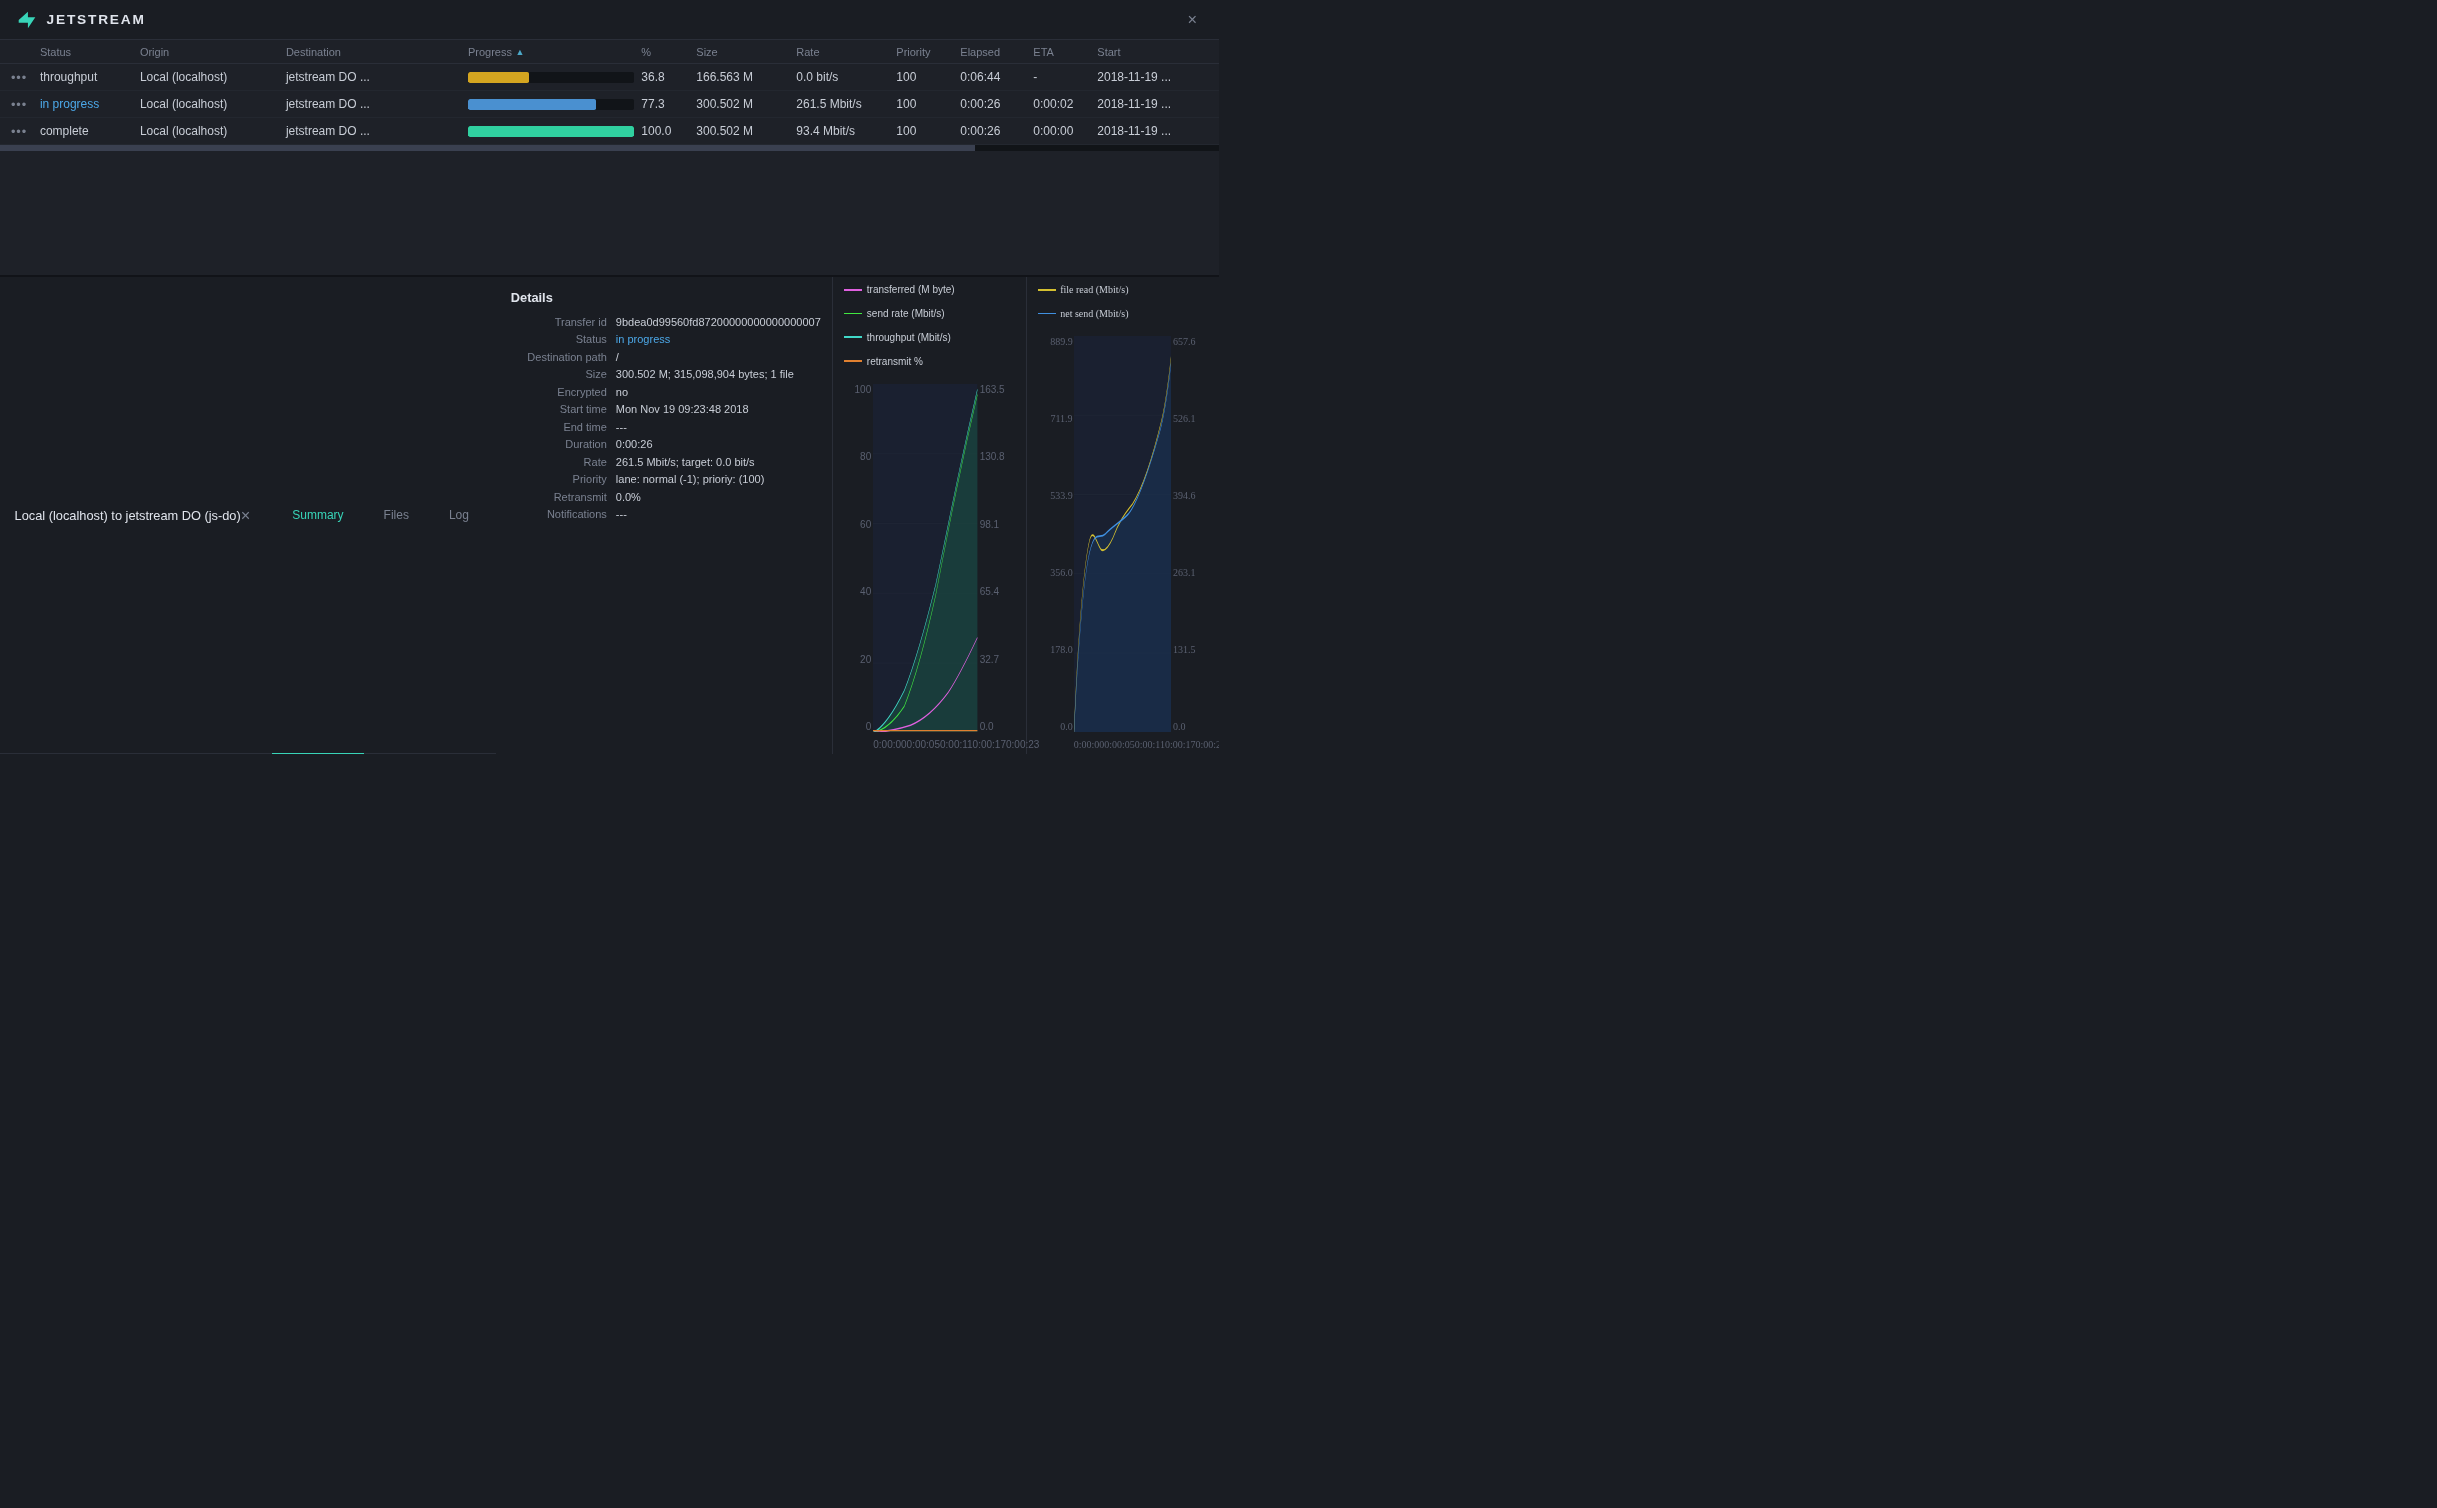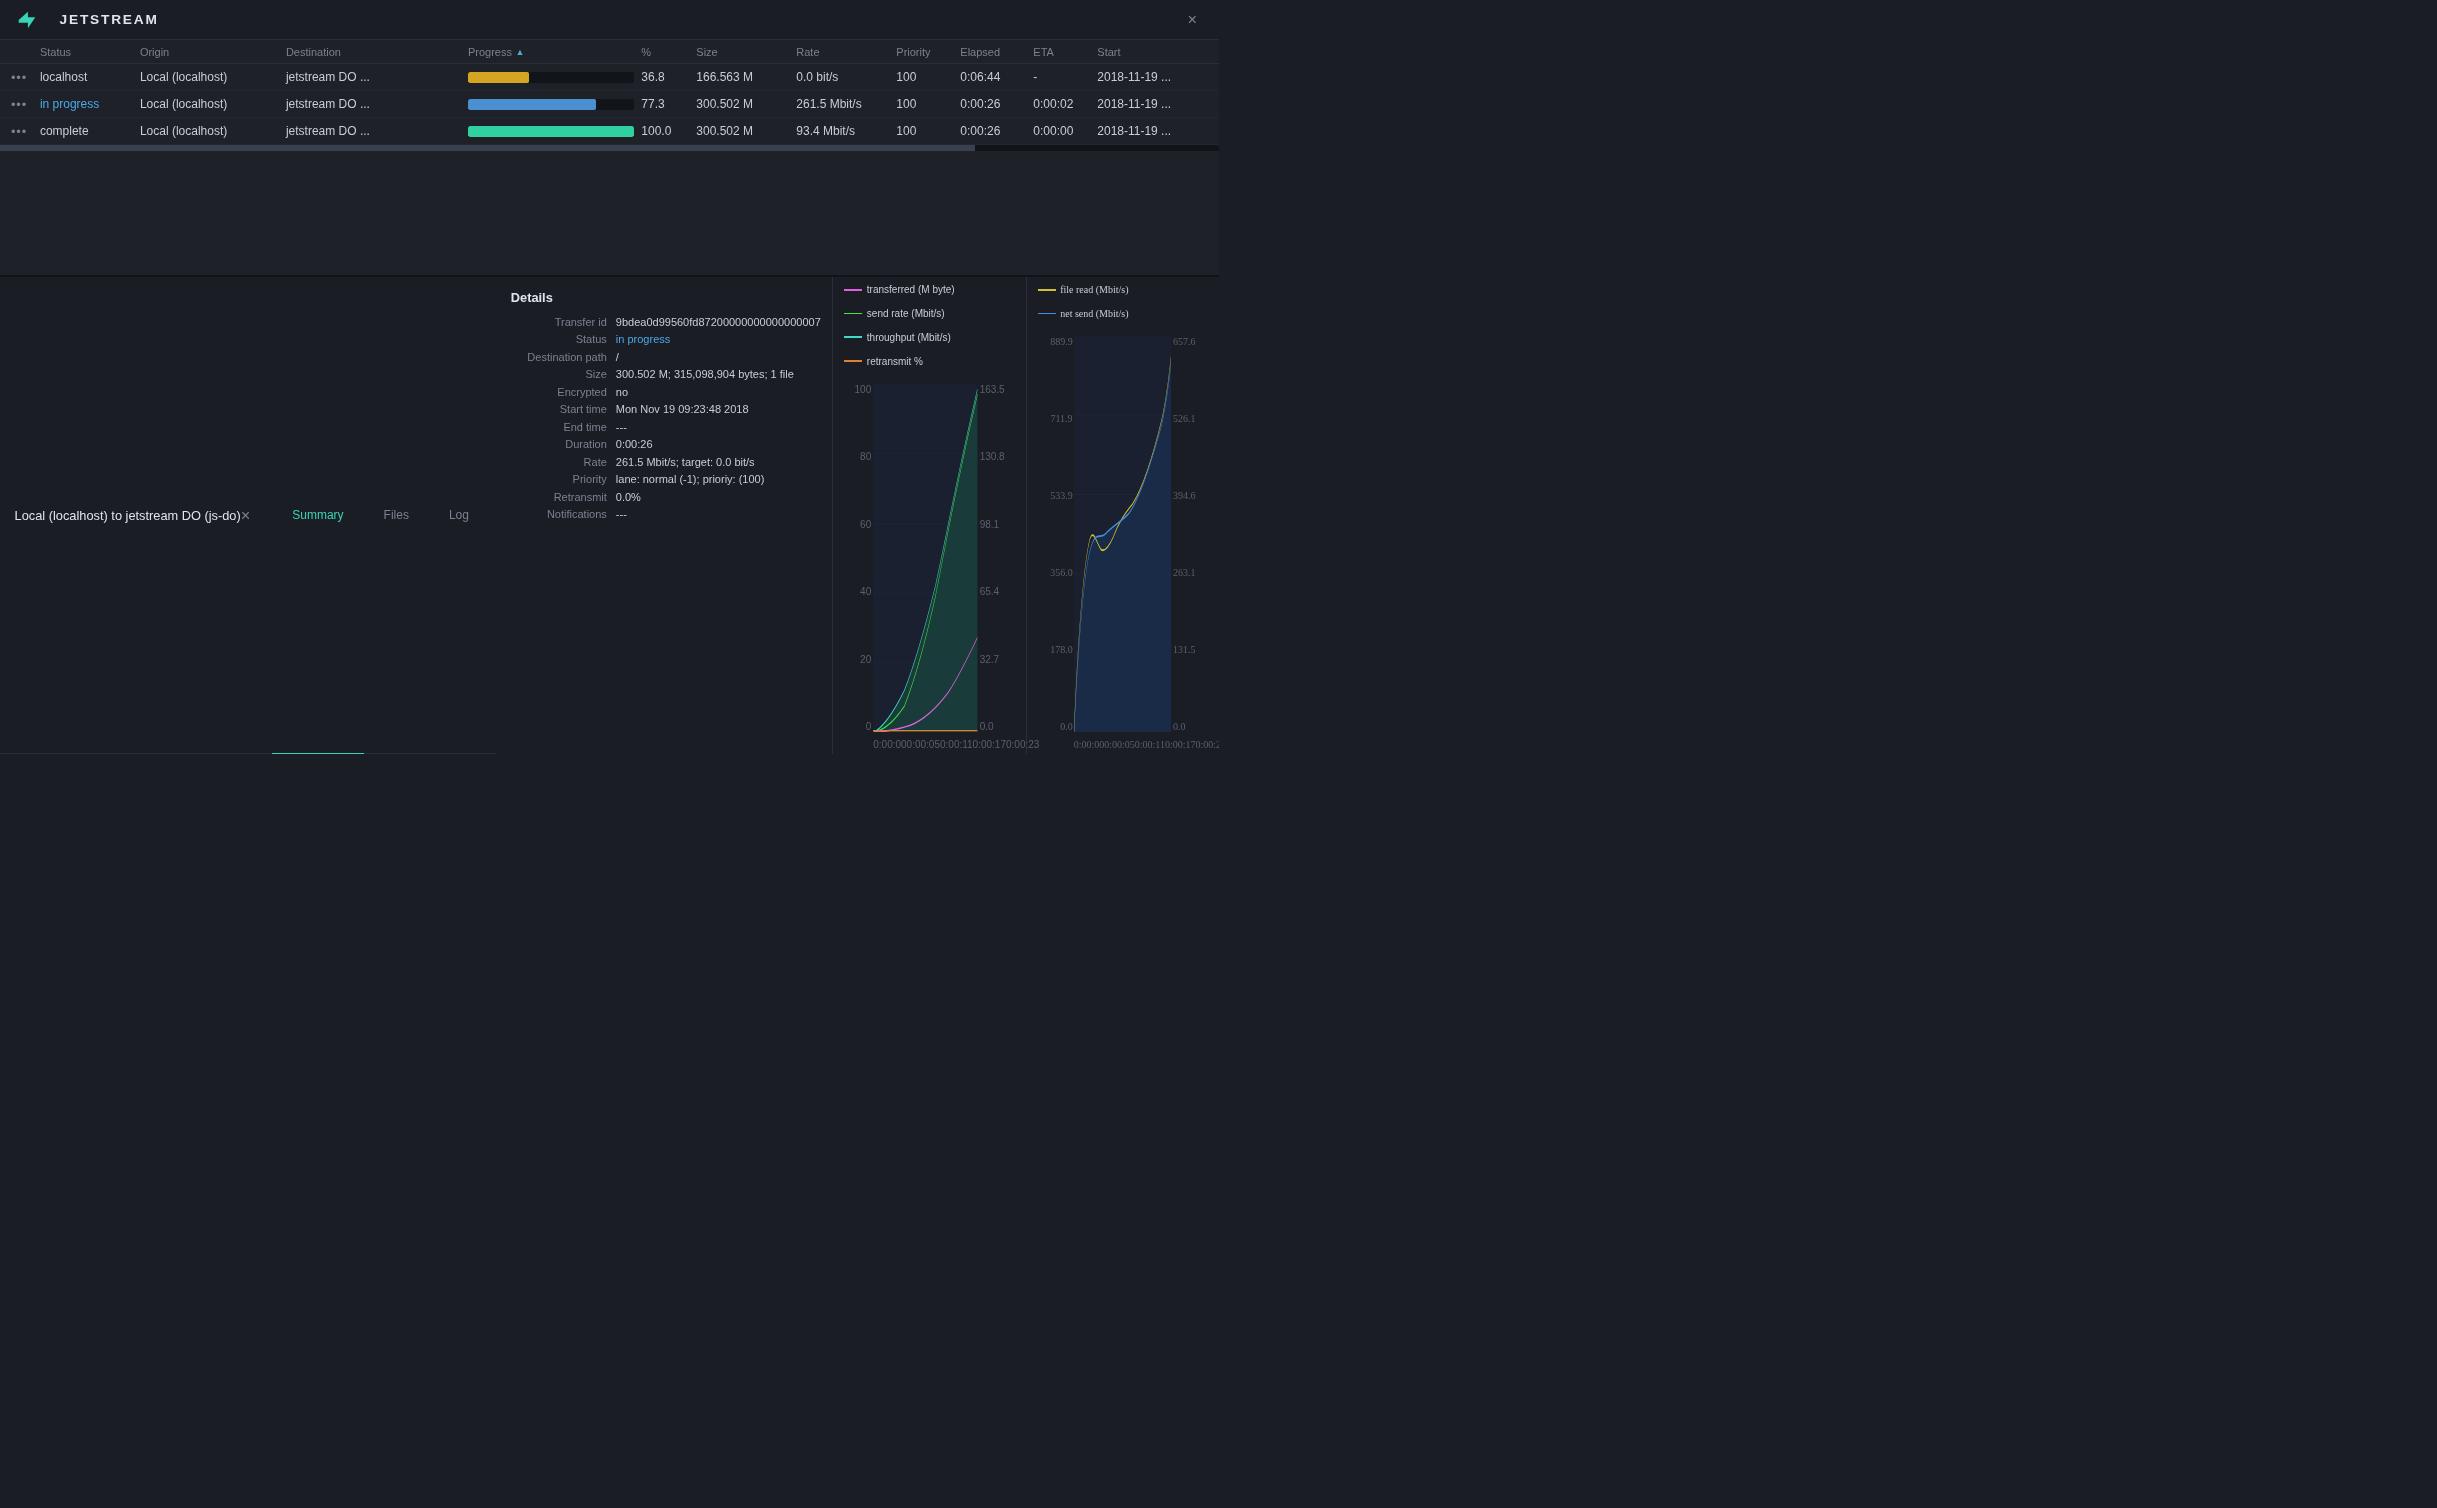--- a/index.html
+++ b/index.html
@@ -19,21 +19,21 @@
       align-items: center;
       justify-content: space-between;
       background: #1a1d23;
       padding: 7.3px 14.6px;
       height: 40px;
       border-bottom: 0.9px solid #2a2e38;
     }
     .titlebar-left {
       display: flex;
       align-items: center;
-      gap: 21px;
+      gap: 8px;
     }
     .logo-icon {
       width: 24px;
       height: 24px;
     }
     .app-title {
       color: #e0e4ec;
       font-size: 13.7px;
       font-weight: 600;
       letter-spacing: 1.8px;
@@ -281,21 +281,21 @@
     <div class="col">Priority</div>
     <div class="col">Elapsed</div>
     <div class="col">ETA</div>
     <div class="col">Start</div>
   </div>
 
   <div class="table-row">
     <div class="col">
       <button class="dots-btn">•••</button>
     </div>
-    <div class="col status-suspended">localhost</div>
+    <div class="col status-suspended">throughput</div>
     <div class="col">Local (localhost)</div>
     <div class="col">jetstream DO ...</div>
     <div class="col">
       <div class="progress-bar-wrap">
         <div class="progress-bar-fill fill-yellow" style="width:36.8%"></div>
       </div>
     </div>
     <div class="col">36.8</div>
     <div class="col">166.563 M</div>
     <div class="col">0.0 bit/s</div>

